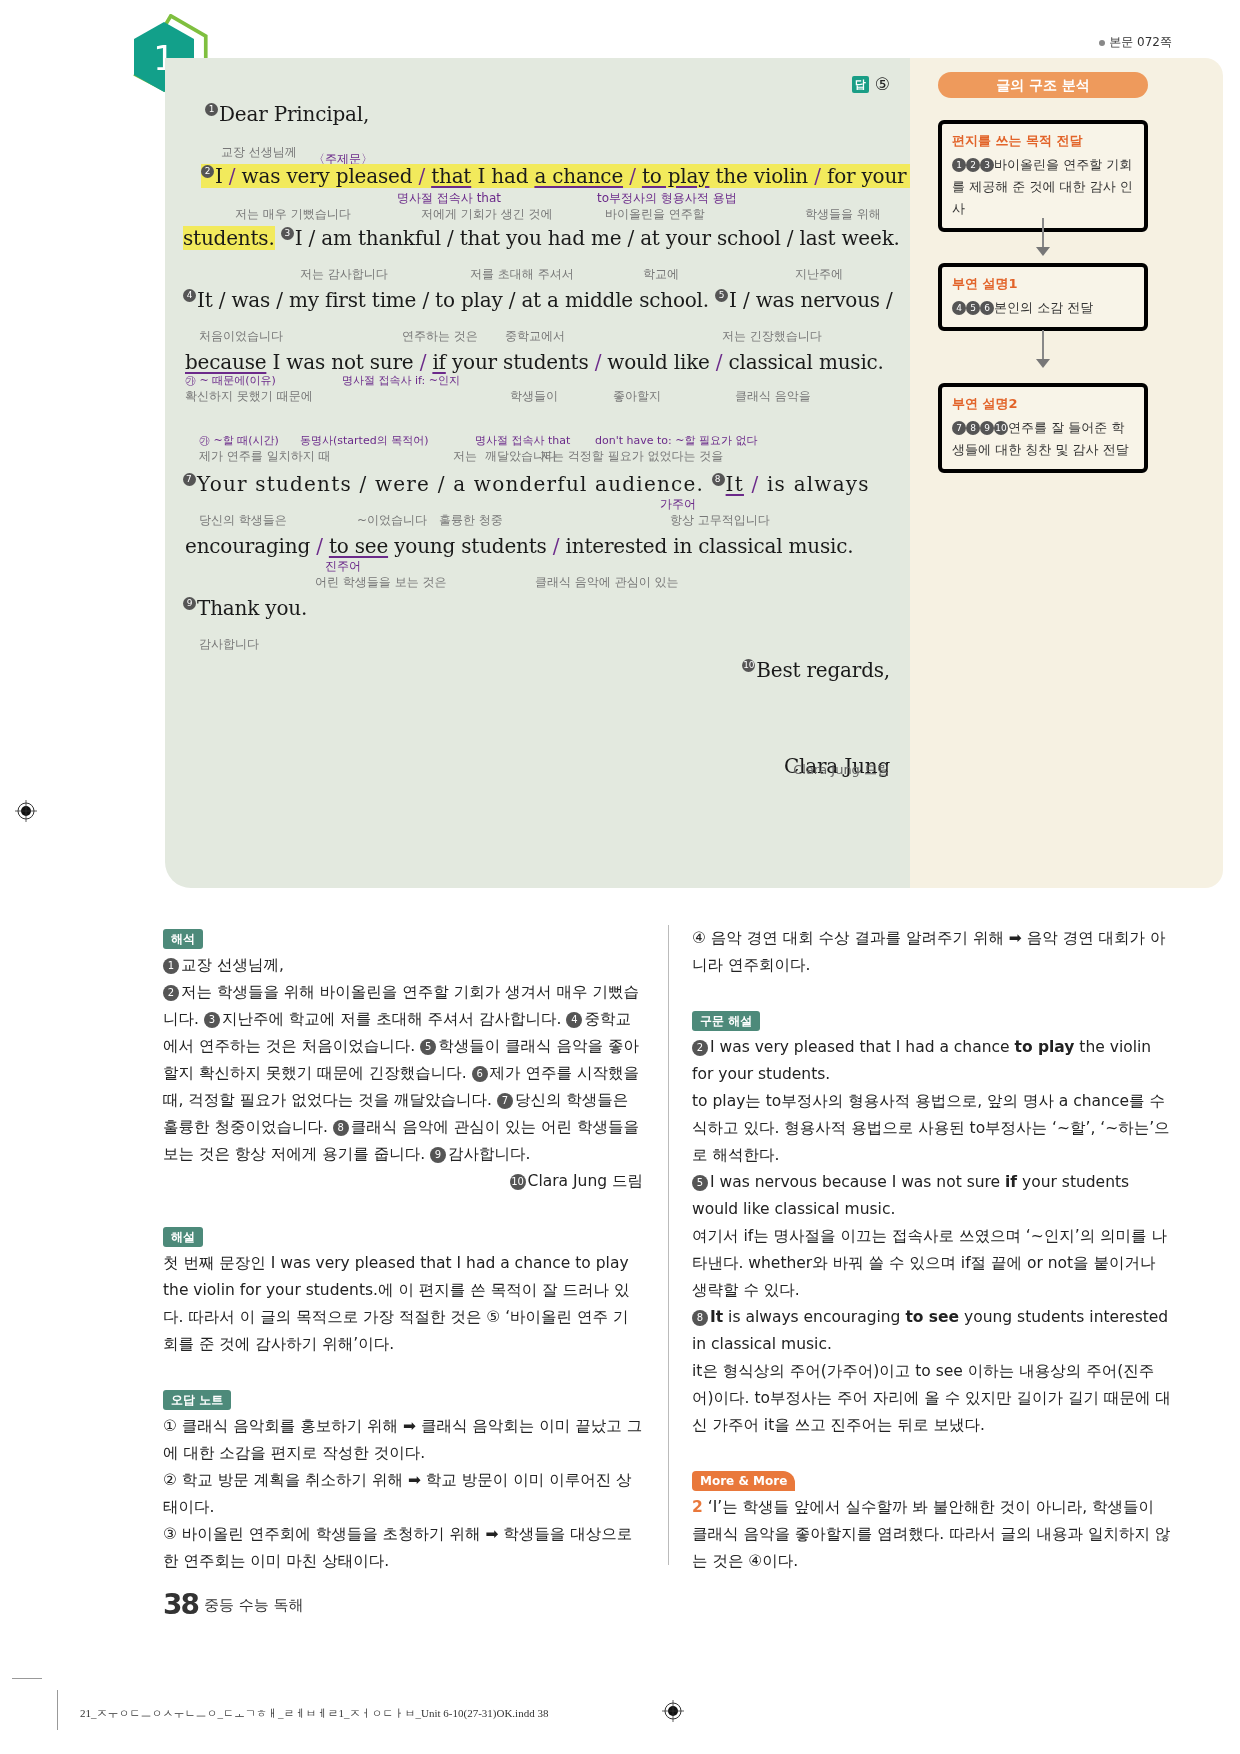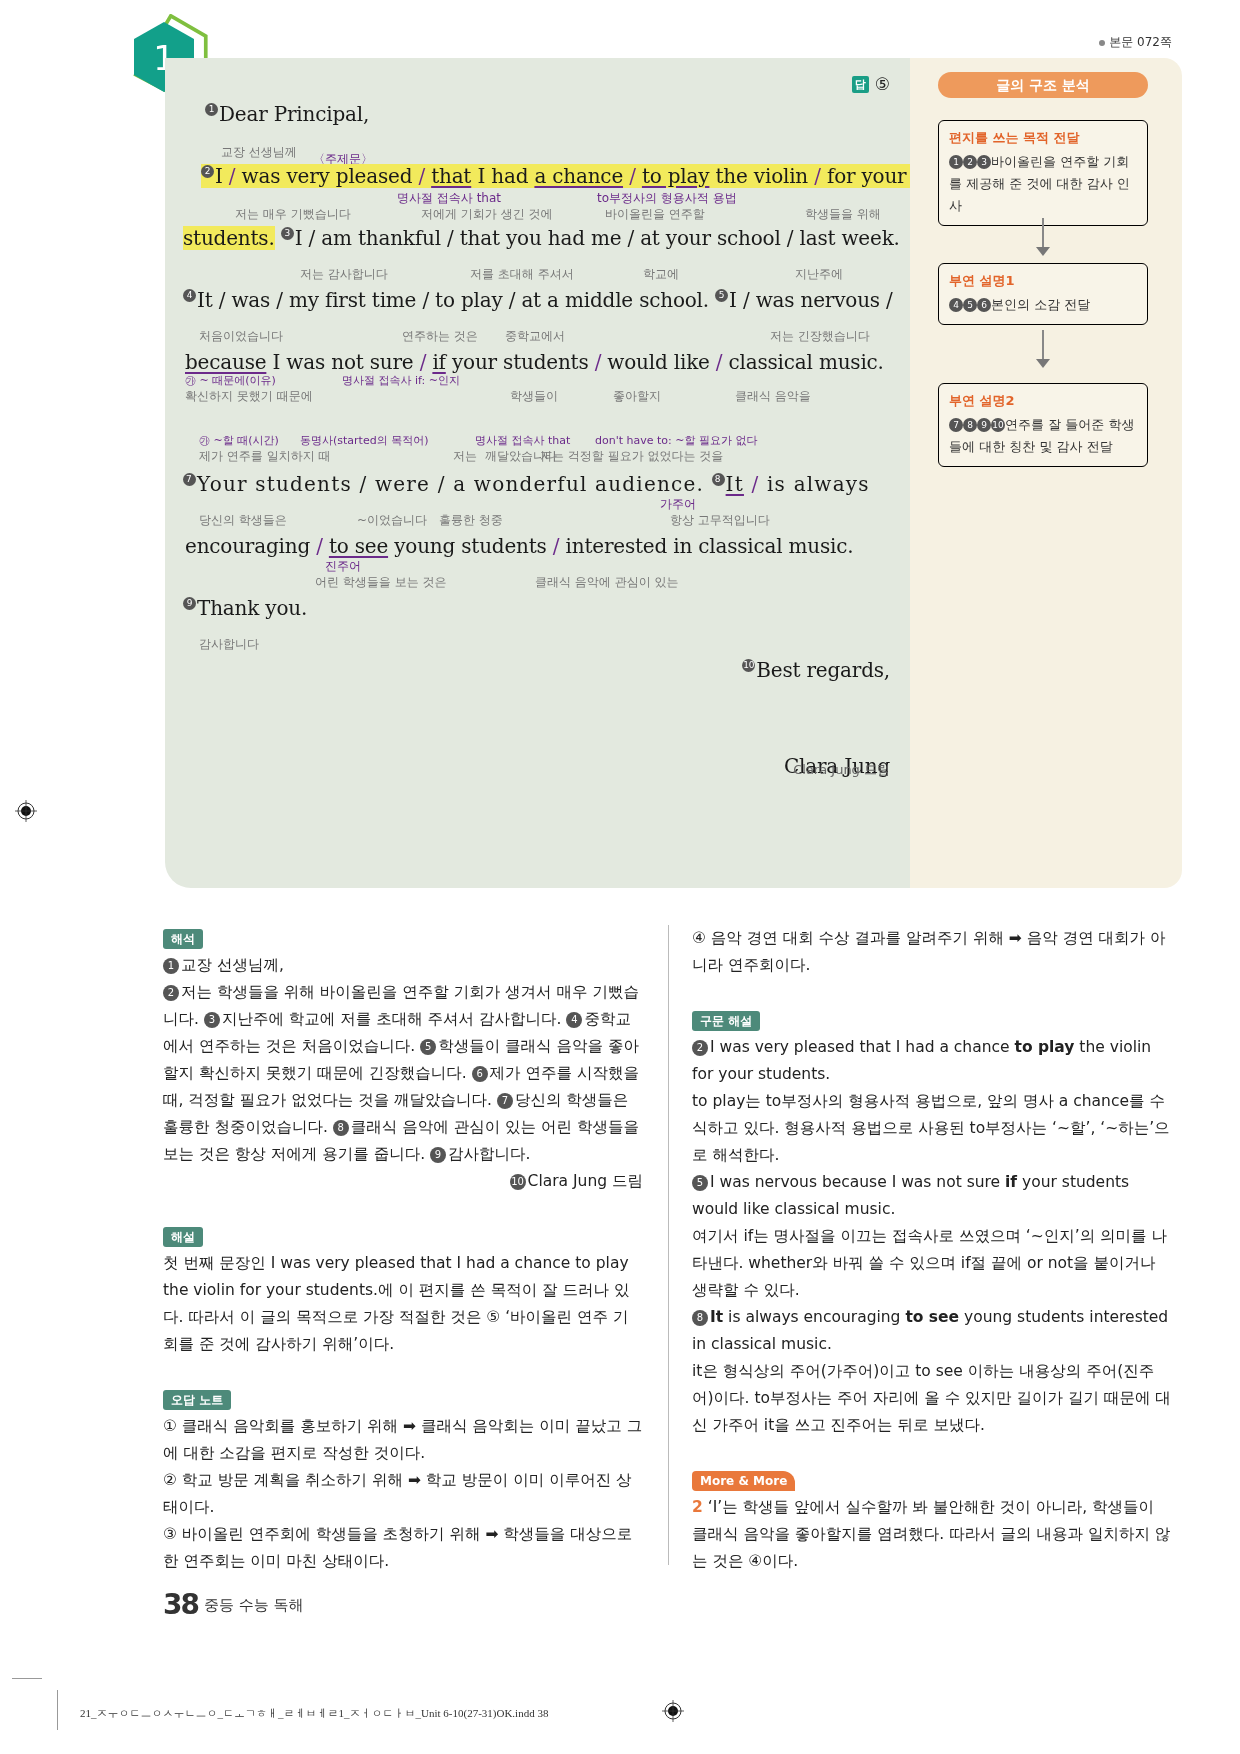--- a/index.html
+++ b/index.html
@@ -4,35 +4,35 @@
 <style>
   * { box-sizing: border-box; margin: 0; padding: 0; }
   html, body { width: 1240px; height: 1754px; background: #ffffff; overflow: hidden; }
   body { position: relative; font-family: "DejaVu Sans", sans-serif; color: #222; }
 
   .hex { position: absolute; left: 128px; top: 14px; width: 80px; height: 88px; }
   .page-ref { position: absolute; right: 68px; top: 34px; font-size: 12px; color: #333; }
   .page-ref .dot { display:inline-block; width:6px; height:6px; border-radius:50%; background:#888; margin-right:4px; vertical-align:middle; }
 
   .passage { position: absolute; left: 165px; top: 58px; width: 745px; height: 830px; background: #e3e9df; border-radius: 0 0 0 26px; }
-  .structure { position: absolute; left: 910px; top: 58px; width: 272px; height: 830px; background: #f6f1e2; border-radius: 0 18px 18px 0; }
+  .structure { position: absolute; left: 910px; top: 58px; width: 313px; height: 830px; background: #f6f1e2; border-radius: 0 18px 18px 0; }
 
   .answer { position: absolute; right: 20px; top: 16px; font-size: 17px; color:#222; }
   .answer .tag { display:inline-block; background:#1a9e86; color:#fff; font-size:11px; font-weight:bold; padding:1px 3px; border-radius:2px; margin-right:6px; vertical-align:2px; }
 
   .line { position: absolute; left: 40px; white-space: nowrap; font-family: "DejaVu Serif", serif; font-size: 20px; color:#1a1a1a; letter-spacing: -0.2px; }
   .kor { position: absolute; font-size: 12px; color: #777; white-space: nowrap; }
   .ann { position: absolute; font-size: 12px; color: #6b2a8a; white-space: nowrap; }
   .num { display:inline-block; width:13px; height:13px; border-radius:50%; background:#555; color:#fff; font-size:9px; line-height:13px; text-align:center; vertical-align: 9px; font-family:"DejaVu Sans",sans-serif; margin-right:1px; }
   .hl { background: #f2ea5c; }
   .sl { color:#6b2a8a; }
   .ul { text-decoration: underline; text-decoration-color: #6b2a8a; text-underline-offset: 3px; }
 
   .struct-title { position:absolute; left: 28px; top: 14px; width: 210px; height: 26px; border-radius: 13px; background:#ee9a5c; color:#fff; font-size:14px; text-align:center; line-height:26px; font-weight:bold; }
-  .sbox { position:absolute; left: 28px; width: 210px; border: 1px solid #000000; border-radius: 6px; padding: 8px 10px; background:#f8f4e8; }
+  .sbox { position:absolute; left: 28px; width: 210px; border: 4px solid #000000; border-radius: 6px; padding: 8px 10px; background:#f8f4e8; }
   .sbox .h { color:#e2642a; font-weight:bold; font-size:13px; margin-bottom:4px; }
   .sbox .b { font-size:13px; line-height:22px; color:#333; }
   .sbox .n { display:inline-block; width:14px; height:14px; border-radius:50%; background:#555; color:#fff; font-size:9px; line-height:14px; text-align:center; vertical-align:1px; }
   .arrow { position:absolute; left: 132px; width:2px; background:#888; }
   .arrow::after { content:""; position:absolute; left:-6px; bottom:-8px; border-left:7px solid transparent; border-right:7px solid transparent; border-top:9px solid #777; }
 
   .col { position:absolute; top: 925px; width: 480px; font-size: 15.5px; line-height: 27px; color:#222; }
   .col.left { left: 163px; }
   .col.right { left: 692px; }
   .col-divider { position:absolute; left: 668px; top: 925px; width:1px; height: 640px; background:#bbb; }
@@ -89,21 +89,21 @@
   <div class="kor" style="left:305px; top:208px;">저를 초대해 주셔서</div>
   <div class="kor" style="left:478px; top:208px;">학교에</div>
   <div class="kor" style="left:630px; top:208px;">지난주에</div>
 
   <div class="line" style="top:230px; left:18px;">
     <span class="num">4</span><span>It / was / my first time / to play / at a middle school.</span> <span class="num">5</span><span>I / was nervous /</span>
   </div>
   <div class="kor" style="left:34px; top:270px;">처음이었습니다</div>
   <div class="kor" style="left:237px; top:270px;">연주하는 것은</div>
   <div class="kor" style="left:340px; top:270px;">중학교에서</div>
-  <div class="kor" style="left:557px; top:270px;margin-left:48px;">저는 긴장했습니다</div>
+  <div class="kor" style="left:557px; top:270px;">저는 긴장했습니다</div>
 
   <div class="line" style="top:292px; left:20px;">
     <span class="ul">because</span> I was not sure <span class="sl">/</span> <span class="ul">if</span> your students <span class="sl">/</span> would like <span class="sl">/</span> classical music.
   </div>
   <div class="ann" style="left:20px; top:315px; font-size:11px;">㉮ ~ 때문에(이유)</div>
   <div class="ann" style="left:177px; top:315px; font-size:11px;">명사절 접속사 if: ~인지</div>
   <div class="kor" style="left:20px; top:330px;">확신하지 못했기 때문에</div>
   <div class="kor" style="left:345px; top:330px;">학생들이</div>
   <div class="kor" style="left:448px; top:330px;">좋아할지</div>
   <div class="kor" style="left:570px; top:330px;">클래식 음악을</div>

